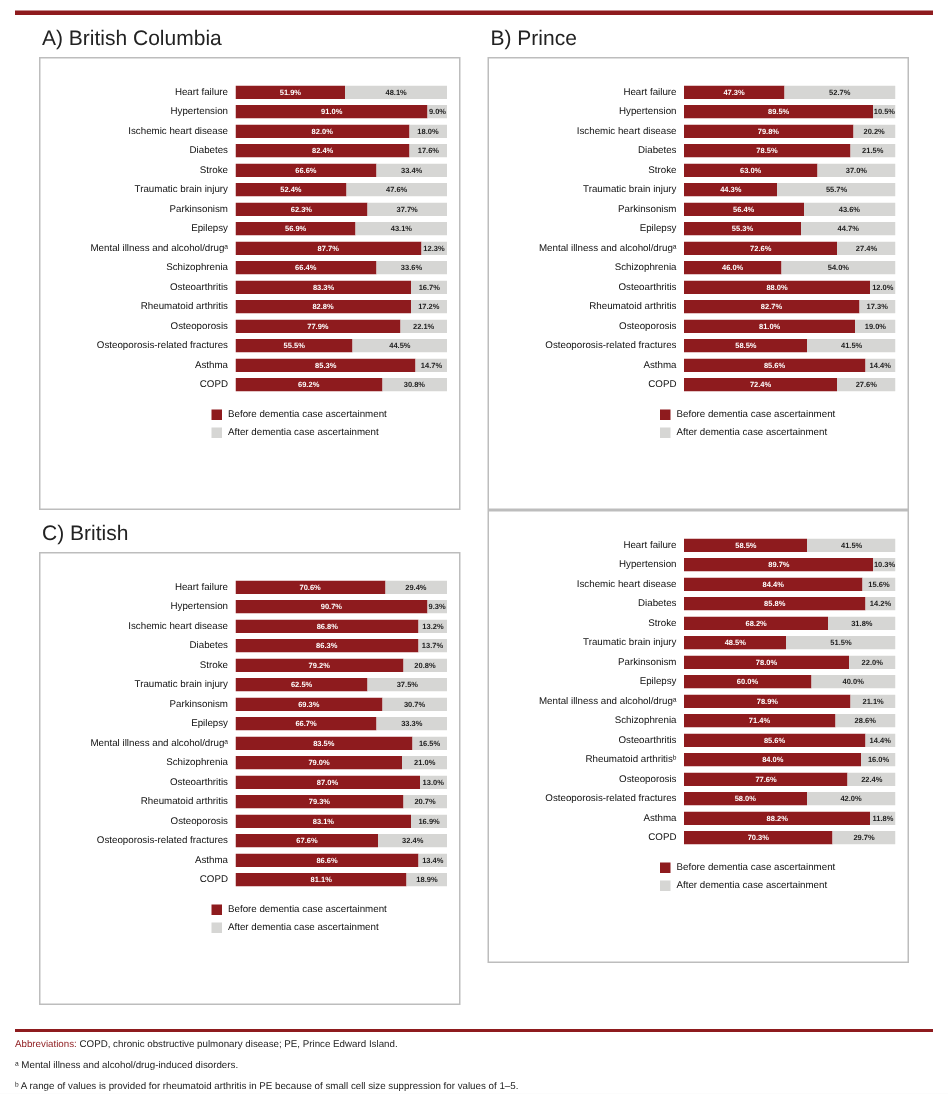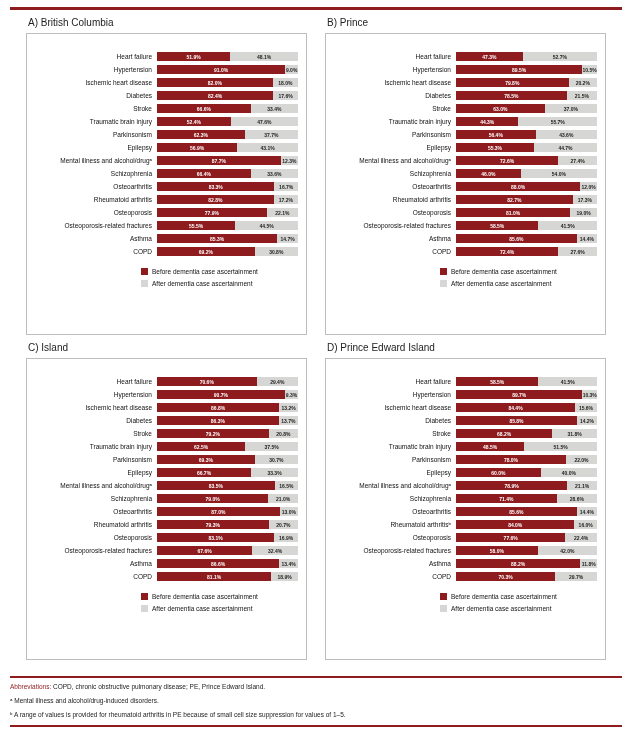--- a/index.html
+++ b/index.html
@@ -1,20 +1,20 @@
 <!DOCTYPE html>
 <html style="--accent: #8e1b1e; --before: #8e1b1e; --after: #d6d6d4;"><head>
 <meta charset="utf-8">
 <style>
   * { margin:0; padding:0; box-sizing:border-box; }
   html,body { width:632px; height:729px; background:#f4f4f2; }
   body { font-family:"Liberation Sans", sans-serif; color:#1a1a1a; background:#fff; }
   .top-rule { height:3px; background:var(--accent); margin:7px 10px 0 10px; }
   .grid { display:grid; grid-template-columns:281px 281px; column-gap:18px; padding:0 26px; }
-  .panel-title { font-size:10px; color:#222; margin:7px 0 5px 2px; }
+  .panel-title { font-size:14px; color:#222; margin:7px 0 5px 2px; }
   .panel-box { height:302px; border:1px solid #bdbdbd; background:#fff; padding:16px 8px 0 2px; }
   .chart-row { display:flex; align-items:center; height:13px; }
   .row-label { width:128px; text-align:right; font-size:6.5px; padding-right:5px; white-space:nowrap; color:#111; }
   .bar-track { flex:1; height:9px; display:flex; overflow:hidden; }
   .seg { display:flex; align-items:center; justify-content:center; font-size:5px; font-weight:bold; overflow:hidden; white-space:nowrap; }
   .seg.before { background:var(--before); color:#fff; }
   .seg.after  { background:var(--after);  color:#222; }
   .legend { margin:10px 0 0 112px; }
   .legend-row { display:flex; align-items:center; margin-bottom:5px; }
   .swatch { width:7px; height:7px; margin-right:4px; flex:0 0 auto; }
@@ -288,21 +288,21 @@
         </div>
         <div class="legend-row">
           <span class="swatch after"></span>
           <span class="legend-label">After dementia case ascertainment</span>
         </div>
       </div>
     </div>
   </div>
 
   <div class="panel">
-    <div class="panel-title">C) Island</div>
+    <div class="panel-title">C) British</div>
     <div class="panel-box">
       <div class="chart">
           <div class="chart-row">
             <div class="row-label">Heart failure</div>
             <div class="bar-track">
               <div class="seg before" style="width: 70.6%;">70.6%</div>
               <div class="seg after" style="width: 29.4%;">29.4%</div>
             </div>
           </div>
           <div class="chart-row">
@@ -418,21 +418,20 @@
         </div>
         <div class="legend-row">
           <span class="swatch after"></span>
           <span class="legend-label">After dementia case ascertainment</span>
         </div>
       </div>
     </div>
   </div>
 
   <div class="panel">
-    <div class="panel-title">D) Prince Edward Island</div>
     <div class="panel-box">
       <div class="chart">
           <div class="chart-row">
             <div class="row-label">Heart failure</div>
             <div class="bar-track">
               <div class="seg before" style="width: 58.5%;">58.5%</div>
               <div class="seg after" style="width: 41.5%;">41.5%</div>
             </div>
           </div>
           <div class="chart-row">

